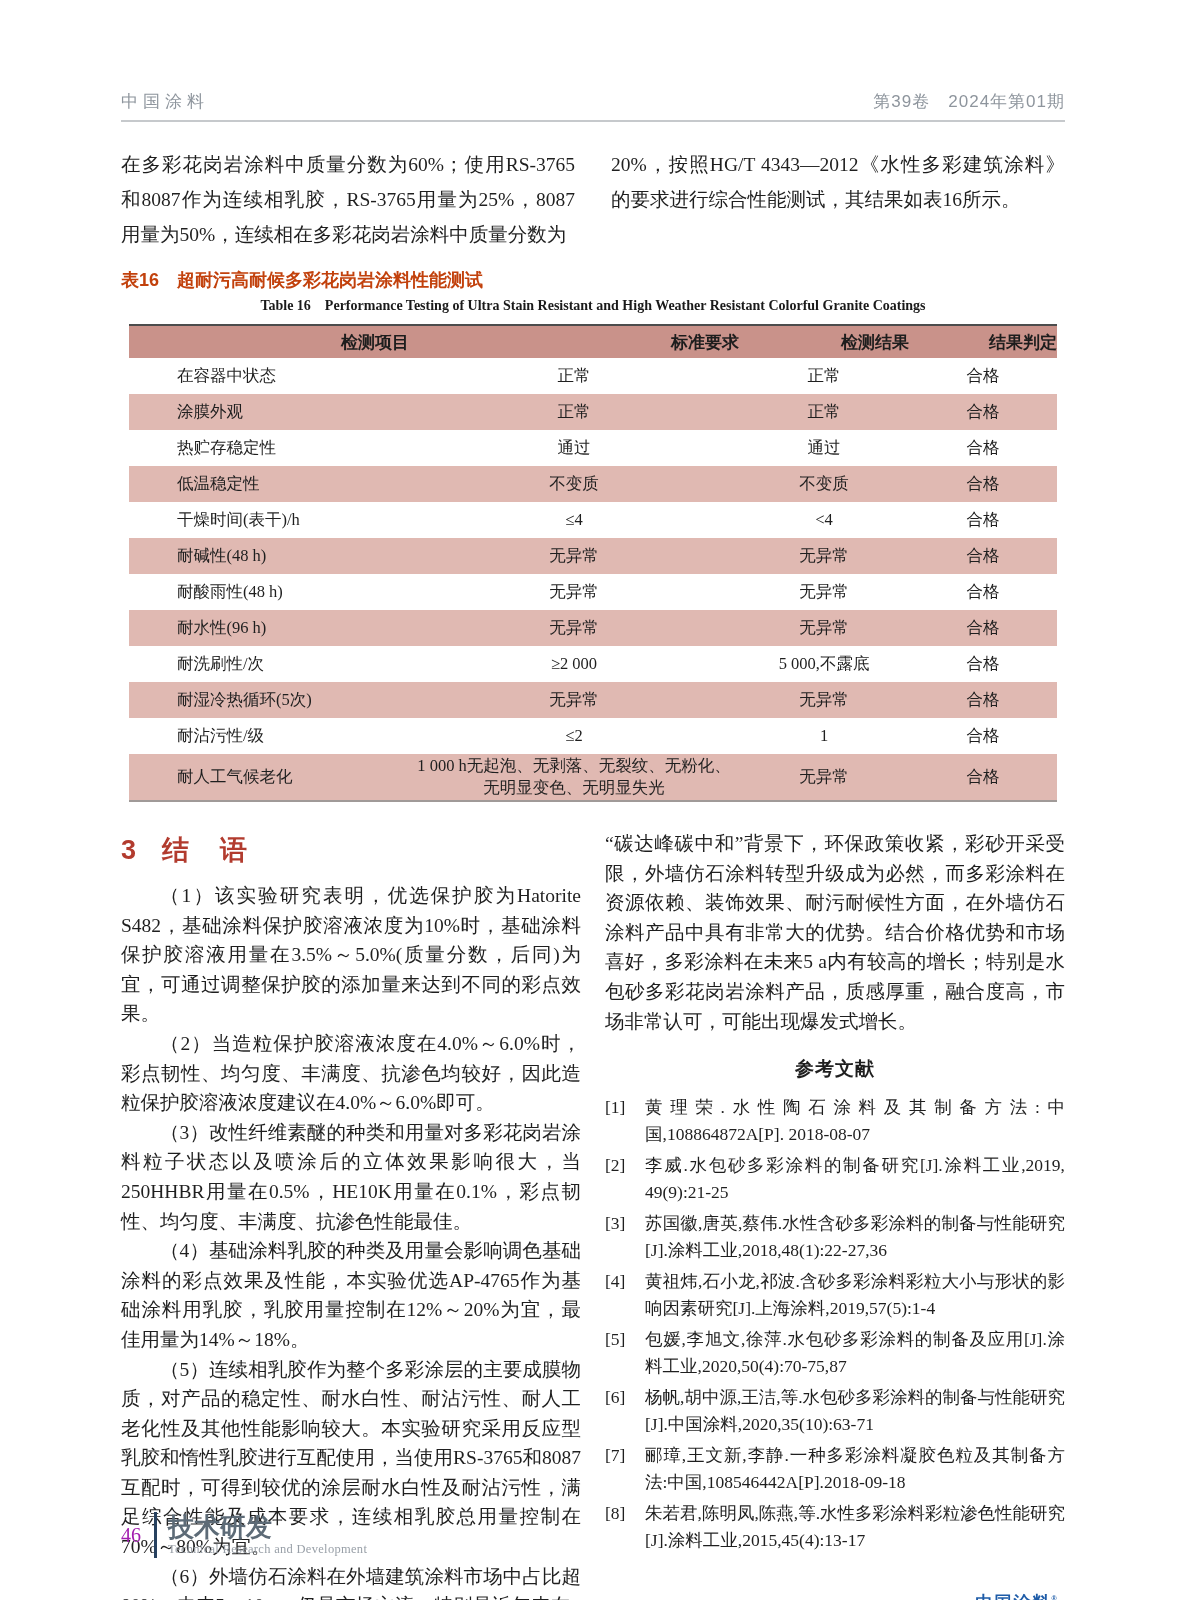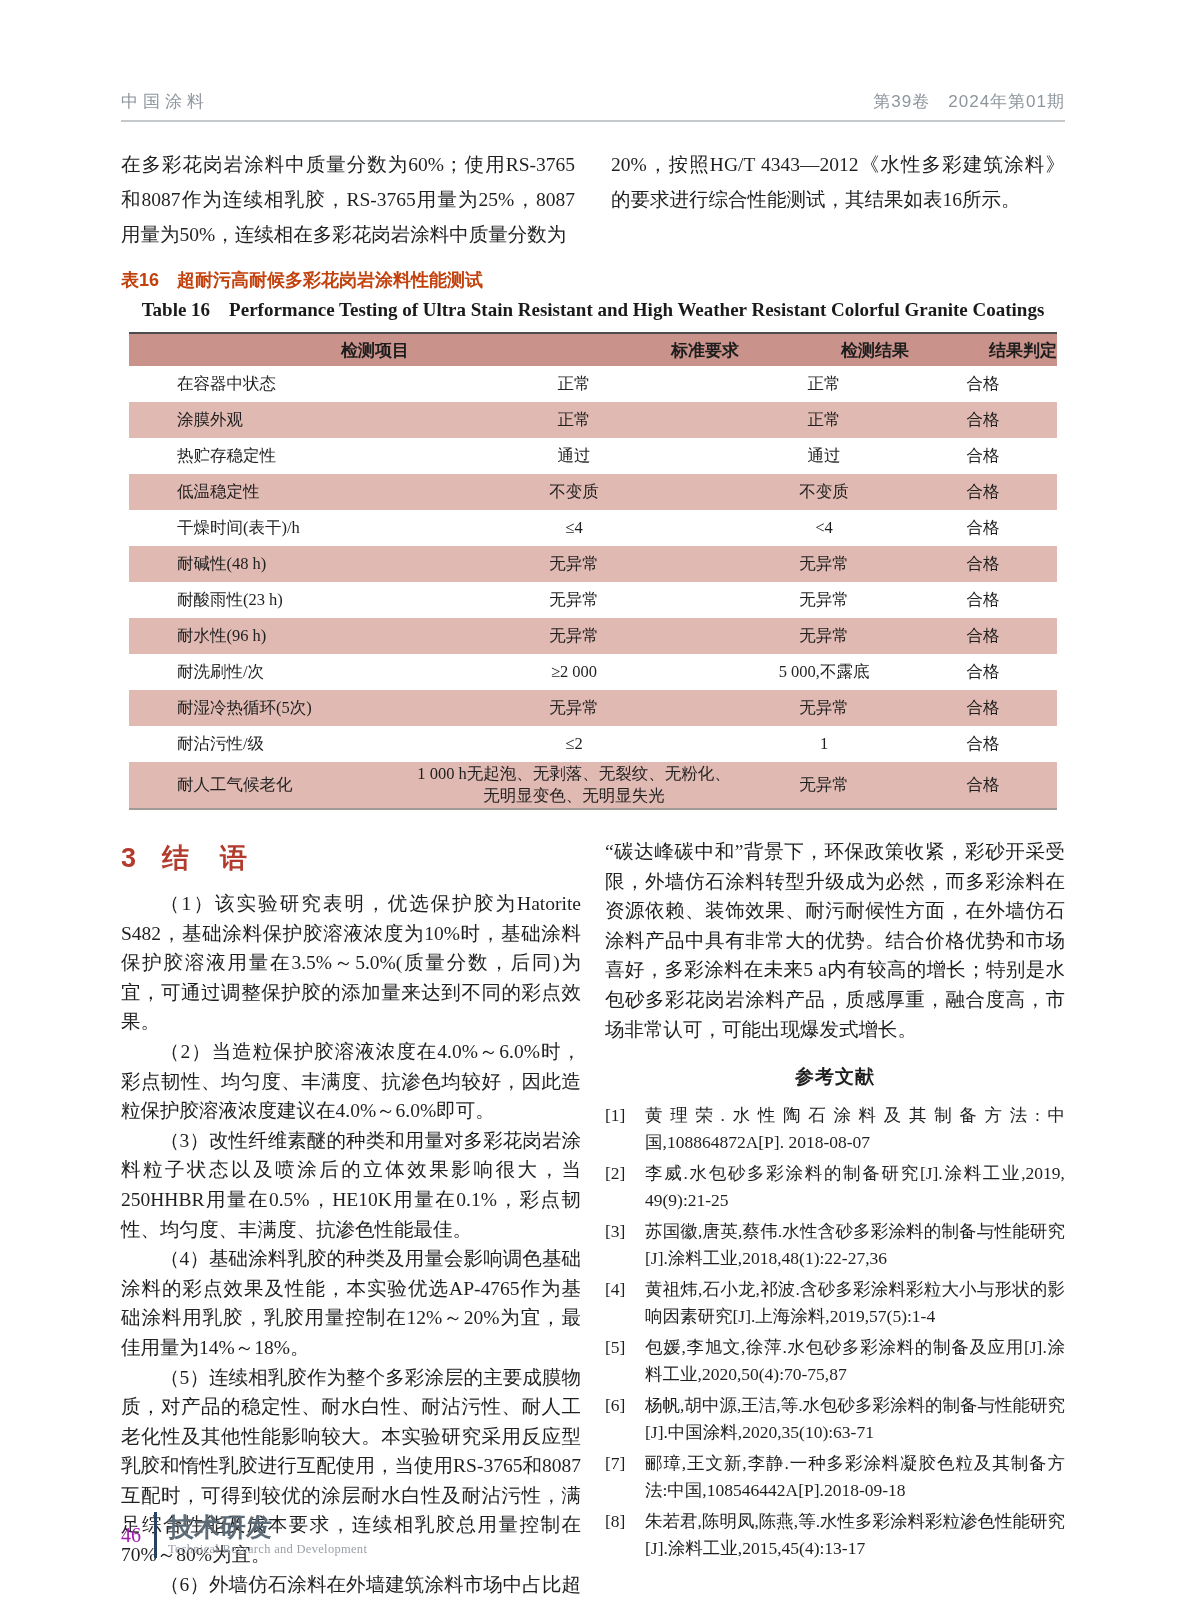--- a/index.html
+++ b/index.html
@@ -26,21 +26,21 @@
   .intro { display:flex; gap:36px; margin-top:25px; }
   .intro .icol { width:460px; font-size:19.5px; line-height:35px; text-align:justify; }
 
   
   .tb-title-zh {
     text-align:left; margin-top:16px;
     font-family:"Liberation Sans", sans-serif; font-weight:bold; font-size:18px; color:#c2410c;
   }
   .tb-title-en {
     text-align:center; margin-top:5px;
-    font-family:"Liberation Serif", serif; font-weight:bold; font-size:19px; color:#1a1a1a;
+    font-family:"Liberation Serif", serif; font-weight:bold; font-size:14px; color:#1a1a1a;
   }
   table.perf {
     width:928px; margin:9px auto 0 auto; border-collapse:collapse;
     font-size:16.5px; border-top:2px solid #4c4c4c; border-bottom:2px solid #a09a98;
   }
   table.perf thead tr { background:#c9928a; }
   table.perf thead th {
     font-family:"Liberation Sans", sans-serif; font-weight:bold; color:#1d1d1d;
     height:33px; text-align:right; font-size:17px;
   }
@@ -151,21 +151,21 @@
             <td>&lt;4</td>
             <td>合格</td>
           </tr>
           <tr>
             <td class="item">耐碱性(48 h)</td>
             <td>无异常</td>
             <td>无异常</td>
             <td>合格</td>
           </tr>
           <tr>
-            <td class="item">耐酸雨性(23 h)</td>
+            <td class="item">耐酸雨性(48 h)</td>
             <td>无异常</td>
             <td>无异常</td>
             <td>合格</td>
           </tr>
           <tr>
             <td class="item">耐水性(96 h)</td>
             <td>无异常</td>
             <td>无异常</td>
             <td>合格</td>
           </tr>

